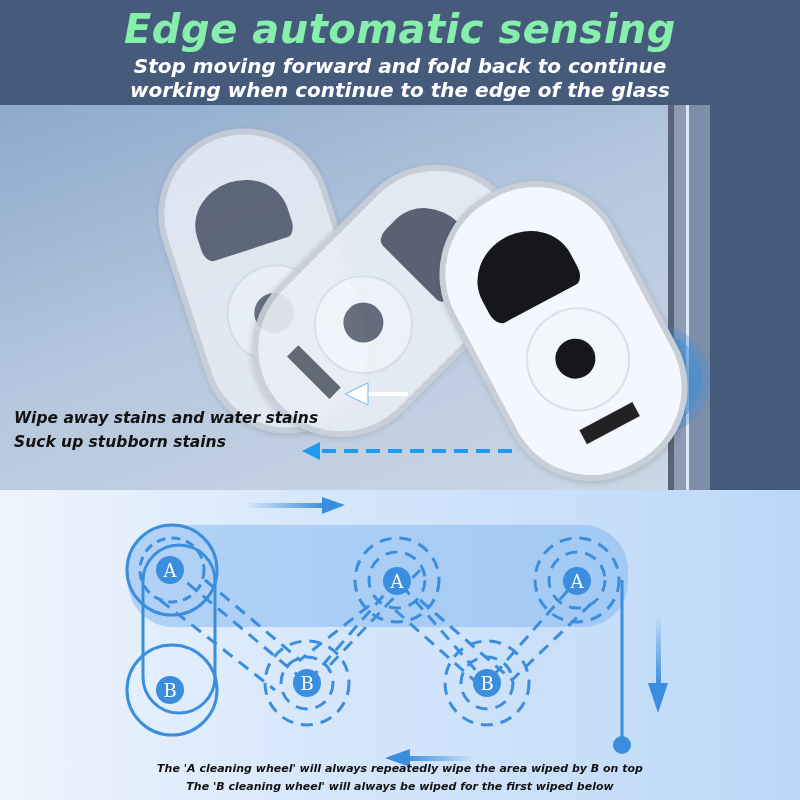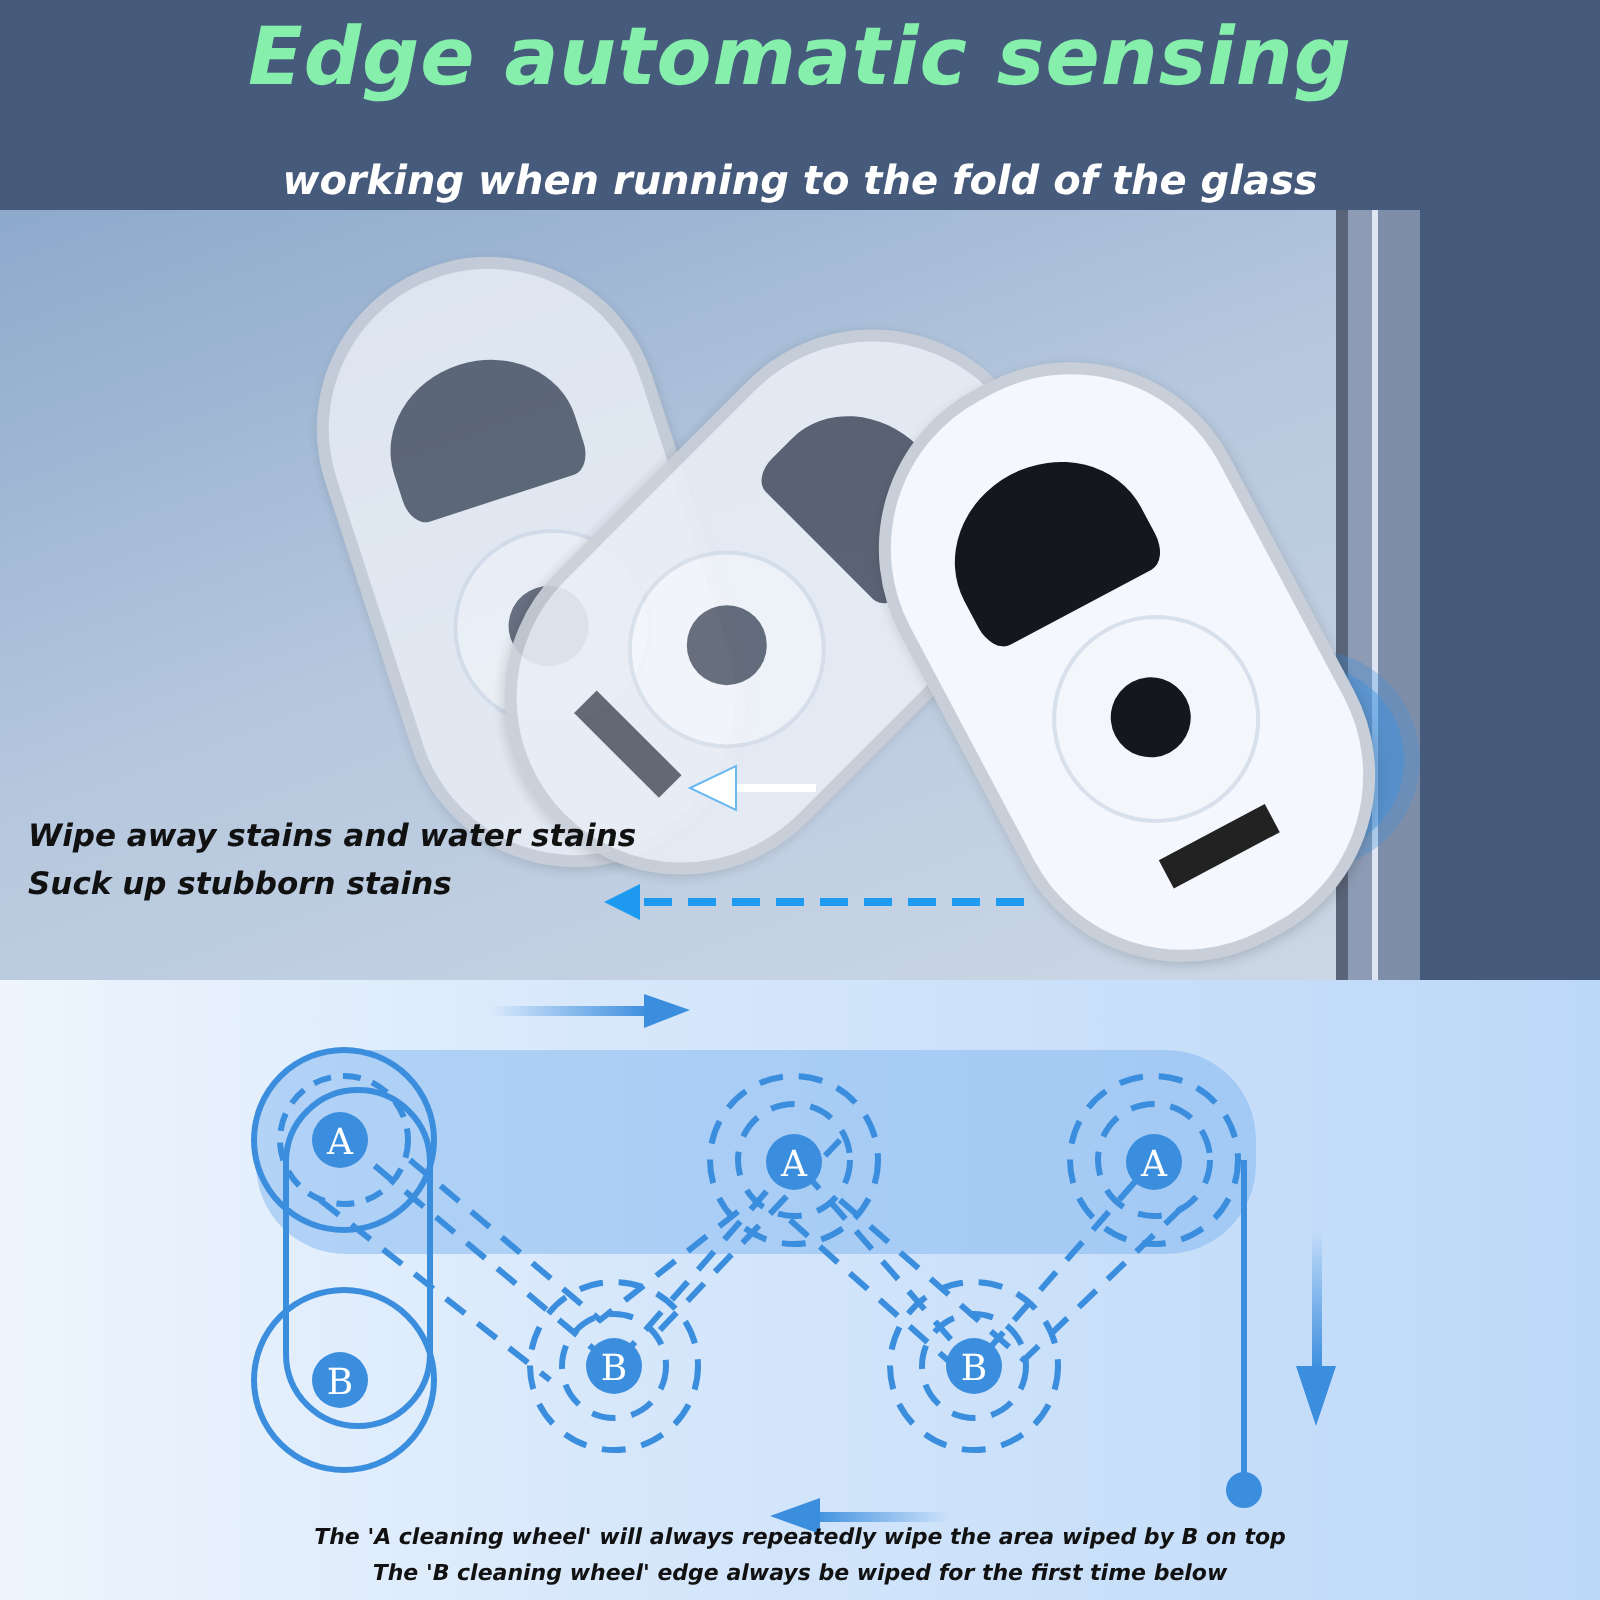--- a/index.html
+++ b/index.html
@@ -23,21 +23,22 @@
   .features div { font-weight:bold; font-style:italic; font-size:15.5px; color:#111; line-height:24px; }
   .lower { position:absolute; left:0; top:490px; width:800px; height:310px; background:linear-gradient(90deg,#eef5fd 0%,#d6e7fb 40%,#bcd8f8 100%); }
   .caption { position:absolute; left:0; width:800px; text-align:center; font-weight:bold; font-style:italic; font-size:11px; color:#111; }
   svg { position:absolute; left:0; top:0; }
 </style>
 </head>
 <body>
 
 <div class="header">
   <div class="title">Edge automatic sensing</div>
-  <div class="subtitle" style="top:78px;">working when running to the fold of the glass</div>
+  <div class="subtitle" style="top:54px;">Stop moving forward and fold back to continue</div>
+  <div class="subtitle" style="top:78px;">working when continue to the edge of the glass</div>
 </div>
 
 <div class="photo">
   <div class="frame-bar"></div>
   <div class="frame-dark"></div>
 
   <div class="robot" style="left:180px; top:20px; width:160px; height:300px; transform:rotate(-18deg); opacity:0.85;">
     <div class="screen" style="left:28px; top:45px; width:95px; height:70px;"></div>
     <div class="ring" style="left:30px; top:135px; width:95px; height:95px;"></div>
     <div class="hole" style="left:58px; top:163px; width:40px; height:40px;"></div>
@@ -147,13 +148,13 @@
     <text x="170" y="577">A</text>
     <text x="397" y="588">A</text>
     <text x="577" y="588">A</text>
     <text x="170" y="697">B</text>
     <text x="307" y="690">B</text>
     <text x="487" y="690">B</text>
   </g>
 </svg>
 
 <div class="caption" style="top:762px;">The 'A cleaning wheel' will always repeatedly wipe the area wiped by B on top</div>
-<div class="caption" style="top:780px;">The 'B cleaning wheel' edge always be wiped for the first time below</div>
+<div class="caption" style="top:780px;">The 'B cleaning wheel' will always be wiped for the first wiped below</div>
 
 </body></html>

